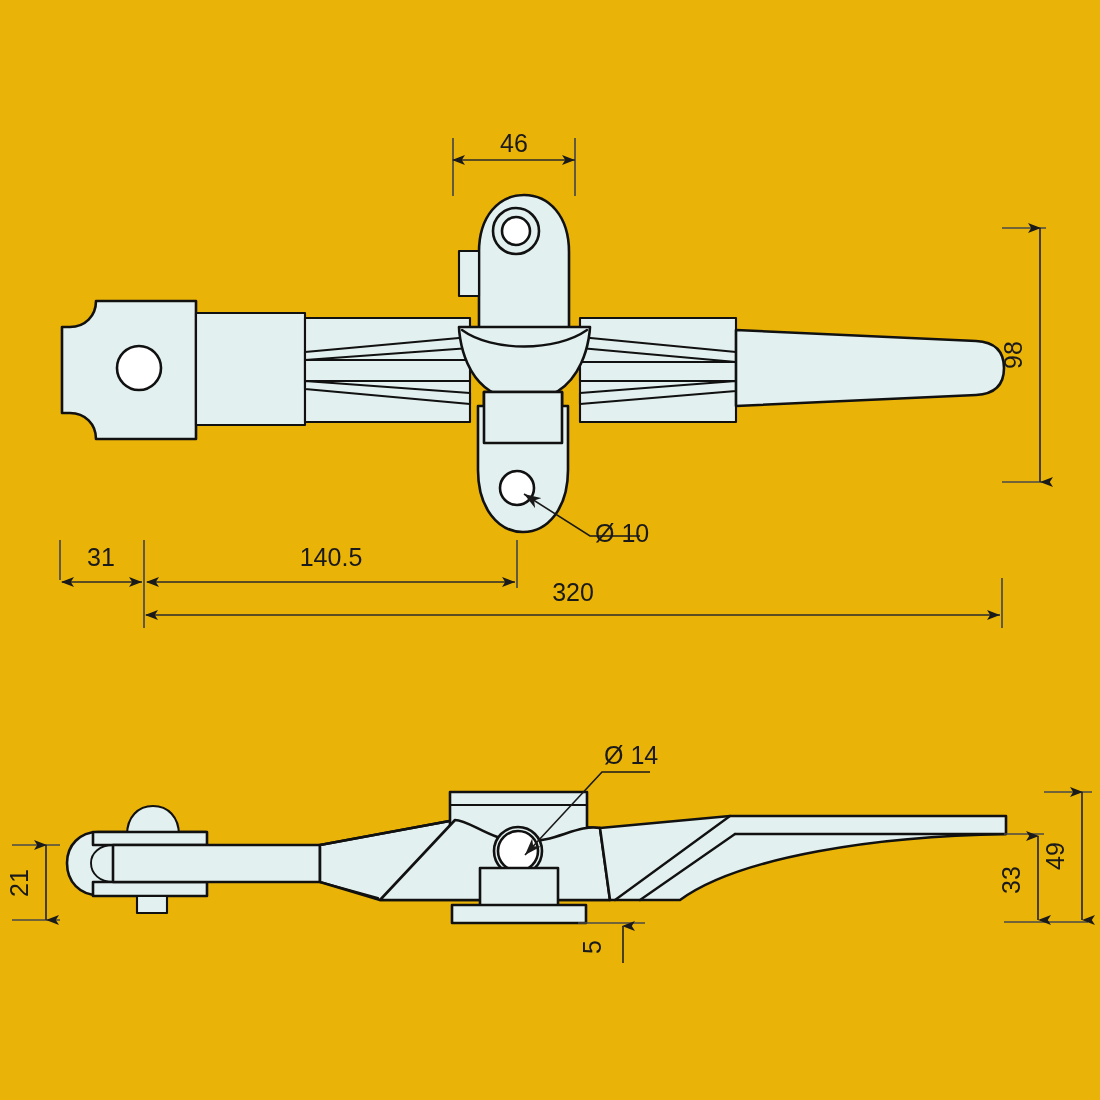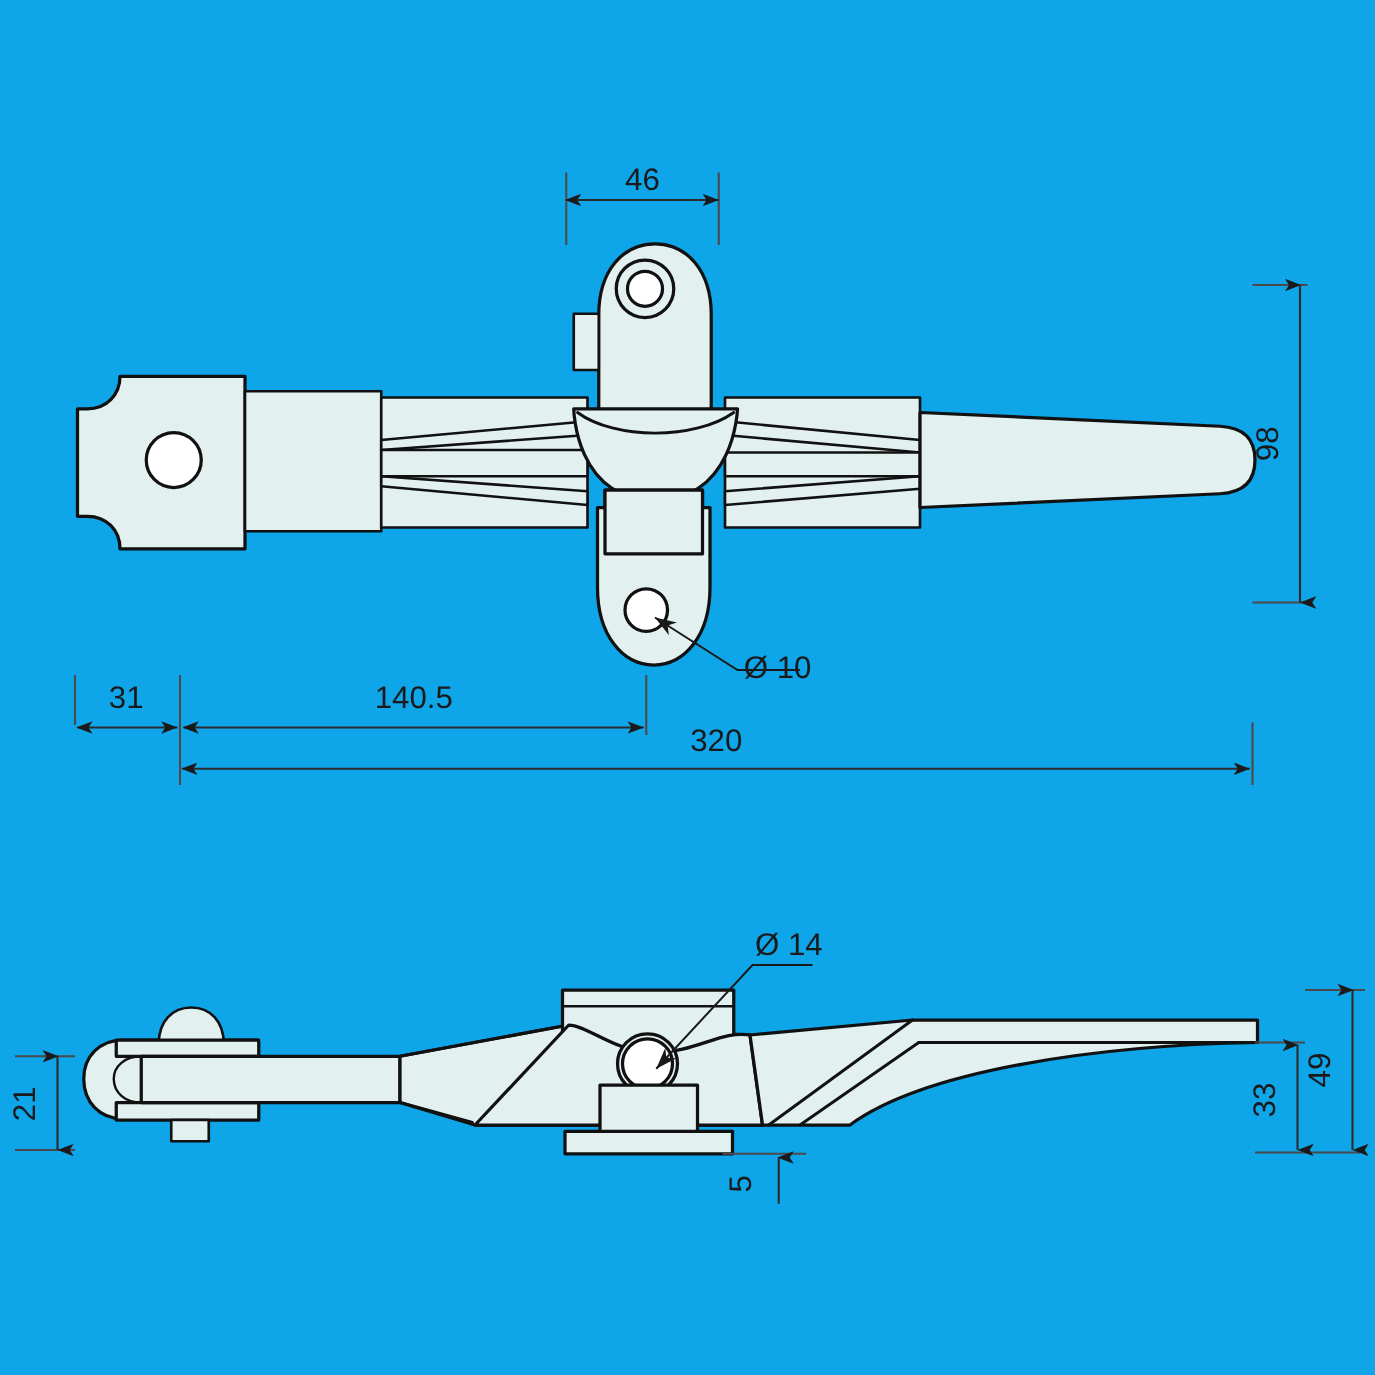--- a/index.html
+++ b/index.html
@@ -8,21 +8,21 @@
     padding: 0;
     background: #ffffff;
   }
   body {
     font-family: "Liberation Sans", sans-serif;
   }
   #sheet {
     position: relative;
     width: 1100px;
     height: 1100px;
-    background: #0ea5e9;
+    background: #eab308;
     overflow: hidden;
   }
   #sheet svg {
     display: block;
   }
   .dim-text {
     font-family: "Liberation Sans", sans-serif;
     font-size: 25px;
     fill: #1a1a1a;
   }

